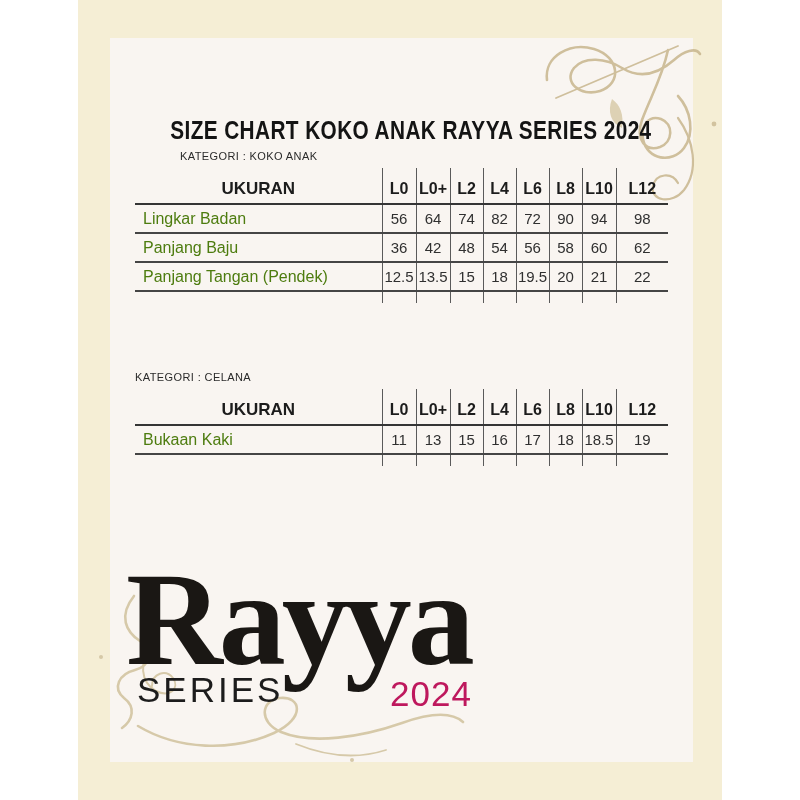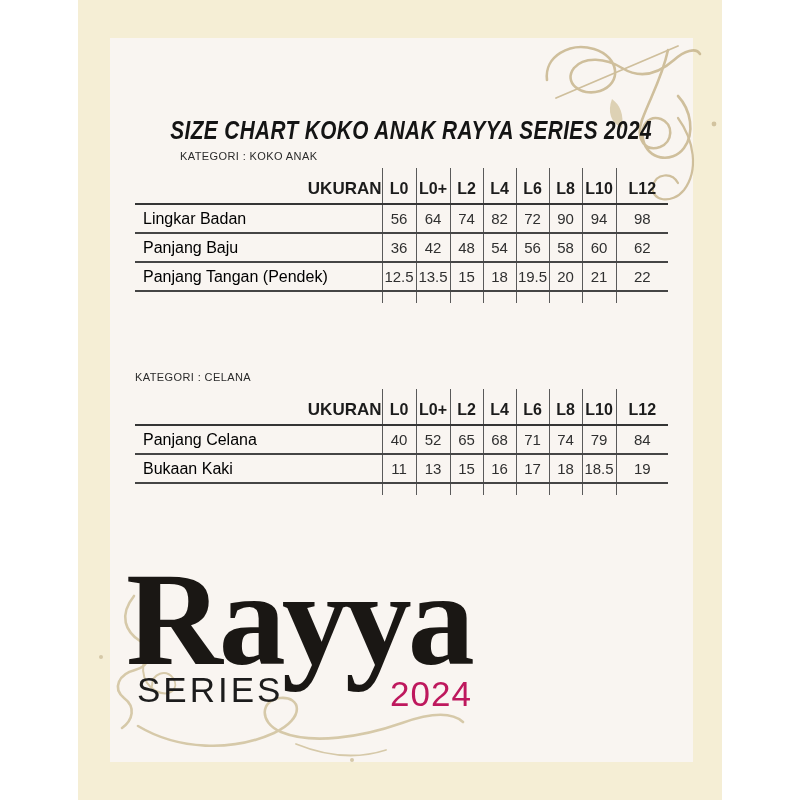--- a/index.html
+++ b/index.html
@@ -8,21 +8,21 @@
     background:#ffffff;
     font-family:"Liberation Sans", sans-serif;
     color:#262626;
   }
   .abs{position:absolute;}
   .cream-frame{left:78px;top:0;width:644px;height:800px;background:#f5eed5;z-index:0;}
   .inner-panel{left:110px;top:38px;width:583px;height:724px;background:#f9f5f1;z-index:0;}
   .ornament-layer{left:0;top:0;width:800px;height:800px;z-index:1;pointer-events:none;}
 
   .poster-title{
-    left:110px;top:110px;width:542px;text-align:center;z-index:2;font-style:italic;
+    left:110px;top:110px;width:542px;text-align:center;z-index:2;
   }
   .poster-title .squeeze{
     display:inline-block;white-space:nowrap;
     transform:scaleX(.8);transform-origin:center;
     font-size:26px;font-weight:700;letter-spacing:.5px;color:#141414;
   }
   .kategori{
     z-index:2;font-size:11px;letter-spacing:.4px;color:#2a2a2a;
   }
   .kategori.k1{left:135px;top:150px;padding-left:45px;}
@@ -33,26 +33,26 @@
   }
   table.t1{left:135px;top:168px;}
   table.t2{left:135px;top:389px;}
   table.size-table td, table.size-table th{overflow:hidden;}
   tr.ghost td{height:7px;border-bottom:none;}
   tr.ghost.gb td{height:9px;}
   tr.head th{
     border-bottom:2px solid #353535;padding:2px 0 4px 0;
     font-weight:700;color:#1c1c1c;
   }
-  tr.head th.lab{font-size:17px;text-align:right;}
+  tr.head th.lab{font-size:17px;text-align:center;}
   tr.head th.num{font-size:16px;text-align:center;}
   tbody tr.data td{border-bottom:2px solid #454545;height:25px;}
   td.num, th.num{border-left:1px solid #5a5a5a;}
   tbody td.num{font-size:15px;text-align:center;color:#303030;}
-  tbody td.lab{font-size:16px;text-align:left;padding-left:8px;color:#000000;}
+  tbody td.lab{font-size:16px;text-align:left;padding-left:8px;color:#4d7c0f;}
 
   .logo-brand{
     left:126px;top:552px;z-index:2;
     font-family:"Liberation Serif", serif;
     font-size:134px;line-height:1;font-weight:600;letter-spacing:-4px;
     color:#1a1714;
   }
   .logo-series{
     left:137px;top:670px;z-index:2;
     font-size:35px;letter-spacing:3px;color:#1c1c1c;font-weight:400;
@@ -208,31 +208,20 @@
         <th class="num">L2</th>
         <th class="num">L4</th>
         <th class="num">L6</th>
         <th class="num">L8</th>
         <th class="num">L10</th>
         <th class="num">L12</th>
       </tr>
     </thead>
     <tbody>
       <tr class="data">
-        <td class="lab">Panjang Celana</td>
-        <td class="num">40</td>
-        <td class="num">52</td>
-        <td class="num">65</td>
-        <td class="num">68</td>
-        <td class="num">71</td>
-        <td class="num">74</td>
-        <td class="num">79</td>
-        <td class="num">84</td>
-      </tr>
-      <tr class="data">
         <td class="lab">Bukaan Kaki</td>
         <td class="num">11</td>
         <td class="num">13</td>
         <td class="num">15</td>
         <td class="num">16</td>
         <td class="num">17</td>
         <td class="num">18</td>
         <td class="num">18.5</td>
         <td class="num">19</td>
       </tr>

